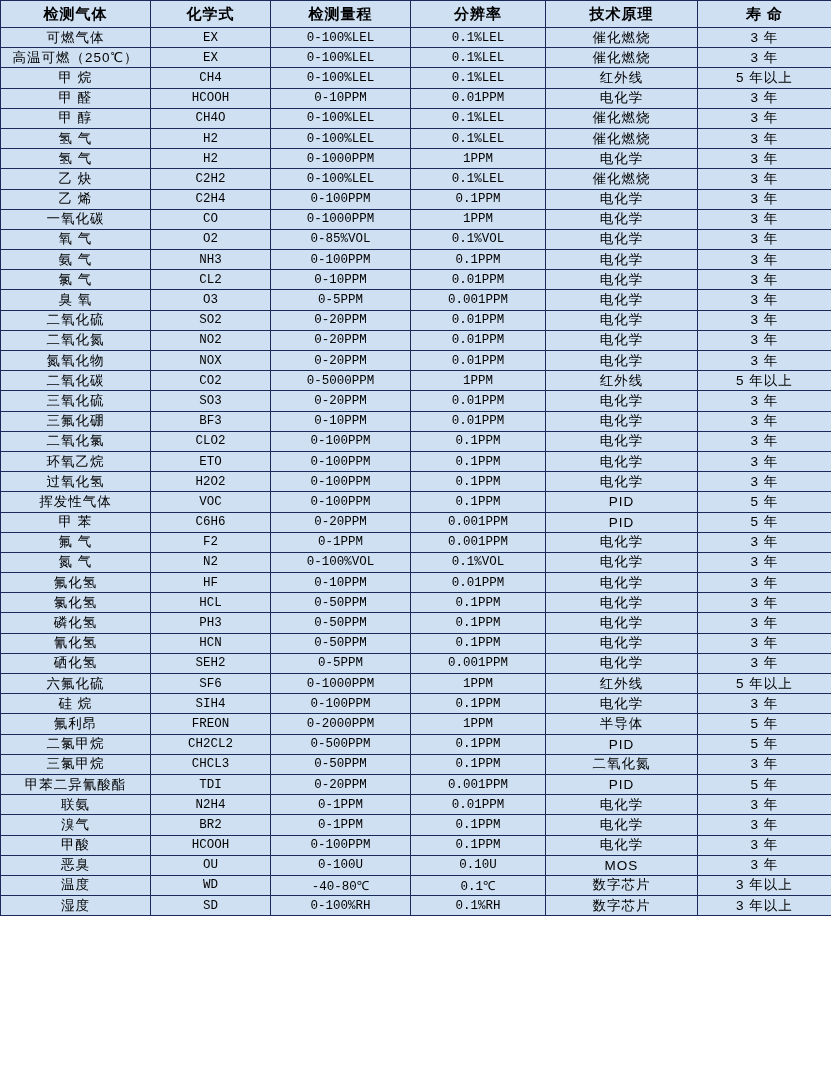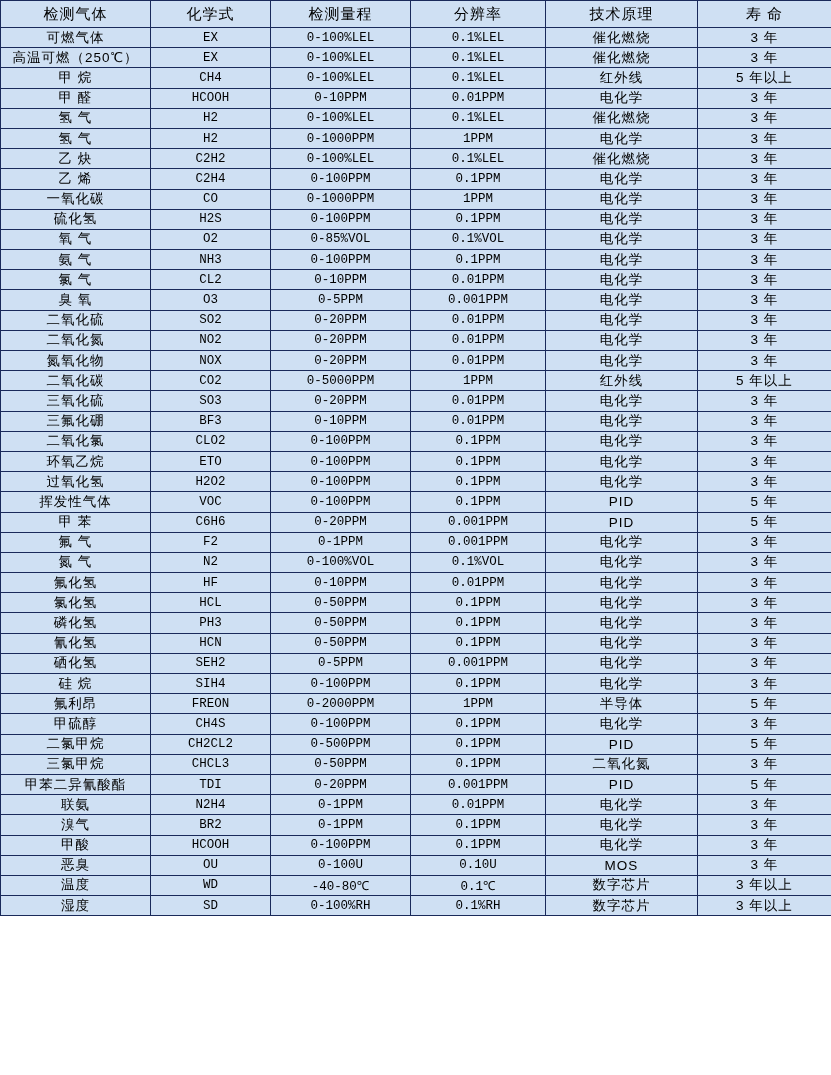--- a/index.html
+++ b/index.html
@@ -23,21 +23,21 @@
     vertical-align: middle;
     color: #000000;
     background: #cfe0f3;
     padding: 0;
     overflow: hidden;
     white-space: nowrap;
   }
   thead th {
     height: 26px;
     font-size: 15px;
-    font-weight: normal;
+    font-weight: bold;
     letter-spacing: 1px;
   }
   tbody td {
     height: 19.2px;
     font-size: 13px;
   }
   tbody td.cn {
     font-size: 13.5px;
     letter-spacing: 1px;
   }
@@ -102,20 +102,28 @@
       </tr>
       <tr>
         <td class="cn">甲 醛</td>
         <td class="mono">HCOOH</td>
         <td class="mono">0-10PPM</td>
         <td class="mono">0.01PPM</td>
         <td class="cn">电化学</td>
         <td class="cn">3 年</td>
       </tr>
       <tr>
+        <td class="cn">甲 醇</td>
+        <td class="mono">CH4O</td>
+        <td class="mono">0-100%LEL</td>
+        <td class="mono">0.1%LEL</td>
+        <td class="cn">催化燃烧</td>
+        <td class="cn">3 年</td>
+      </tr>
+      <tr>
         <td class="cn">氢 气</td>
         <td class="mono">H2</td>
         <td class="mono">0-100%LEL</td>
         <td class="mono">0.1%LEL</td>
         <td class="cn">催化燃烧</td>
         <td class="cn">3 年</td>
       </tr>
       <tr>
         <td class="cn">氢 气</td>
         <td class="mono">H2</td>
@@ -138,28 +146,20 @@
         <td class="mono">0-100PPM</td>
         <td class="mono">0.1PPM</td>
         <td class="cn">电化学</td>
         <td class="cn">3 年</td>
       </tr>
       <tr>
         <td class="cn">一氧化碳</td>
         <td class="mono">CO</td>
         <td class="mono">0-1000PPM</td>
         <td class="mono">1PPM</td>
-        <td class="cn">电化学</td>
-        <td class="cn">3 年</td>
-      </tr>
-      <tr>
-        <td class="cn">硫化氢</td>
-        <td class="mono">H2S</td>
-        <td class="mono">0-100PPM</td>
-        <td class="mono">0.1PPM</td>
         <td class="cn">电化学</td>
         <td class="cn">3 年</td>
       </tr>
       <tr>
         <td class="cn">氧 气</td>
         <td class="mono">O2</td>
         <td class="mono">0-85%VOL</td>
         <td class="mono">0.1%VOL</td>
         <td class="cn">电化学</td>
         <td class="cn">3 年</td>
@@ -326,44 +326,44 @@
       </tr>
       <tr>
         <td class="cn">硒化氢</td>
         <td class="mono">SEH2</td>
         <td class="mono">0-5PPM</td>
         <td class="mono">0.001PPM</td>
         <td class="cn">电化学</td>
         <td class="cn">3 年</td>
       </tr>
       <tr>
+        <td class="cn">六氟化硫</td>
+        <td class="mono">SF6</td>
+        <td class="mono">0-1000PPM</td>
+        <td class="mono">1PPM</td>
+        <td class="cn">红外线</td>
+        <td class="cn">5 年以上</td>
+      </tr>
+      <tr>
         <td class="cn">硅 烷</td>
         <td class="mono">SIH4</td>
         <td class="mono">0-100PPM</td>
         <td class="mono">0.1PPM</td>
         <td class="cn">电化学</td>
         <td class="cn">3 年</td>
       </tr>
       <tr>
         <td class="cn">氟利昂</td>
         <td class="mono">FREON</td>
         <td class="mono">0-2000PPM</td>
         <td class="mono">1PPM</td>
         <td class="cn">半导体</td>
         <td class="cn">5 年</td>
       </tr>
       <tr>
-        <td class="cn">甲硫醇</td>
-        <td class="mono">CH4S</td>
-        <td class="mono">0-100PPM</td>
-        <td class="mono">0.1PPM</td>
-        <td class="cn">电化学</td>
-        <td class="cn">3 年</td>
-      </tr>
-      <tr>
         <td class="cn">二氯甲烷</td>
         <td class="mono">CH2CL2</td>
         <td class="mono">0-500PPM</td>
         <td class="mono">0.1PPM</td>
         <td class="cn">PID</td>
         <td class="cn">5 年</td>
       </tr>
       <tr>
         <td class="cn">三氯甲烷</td>
         <td class="mono">CHCL3</td>

